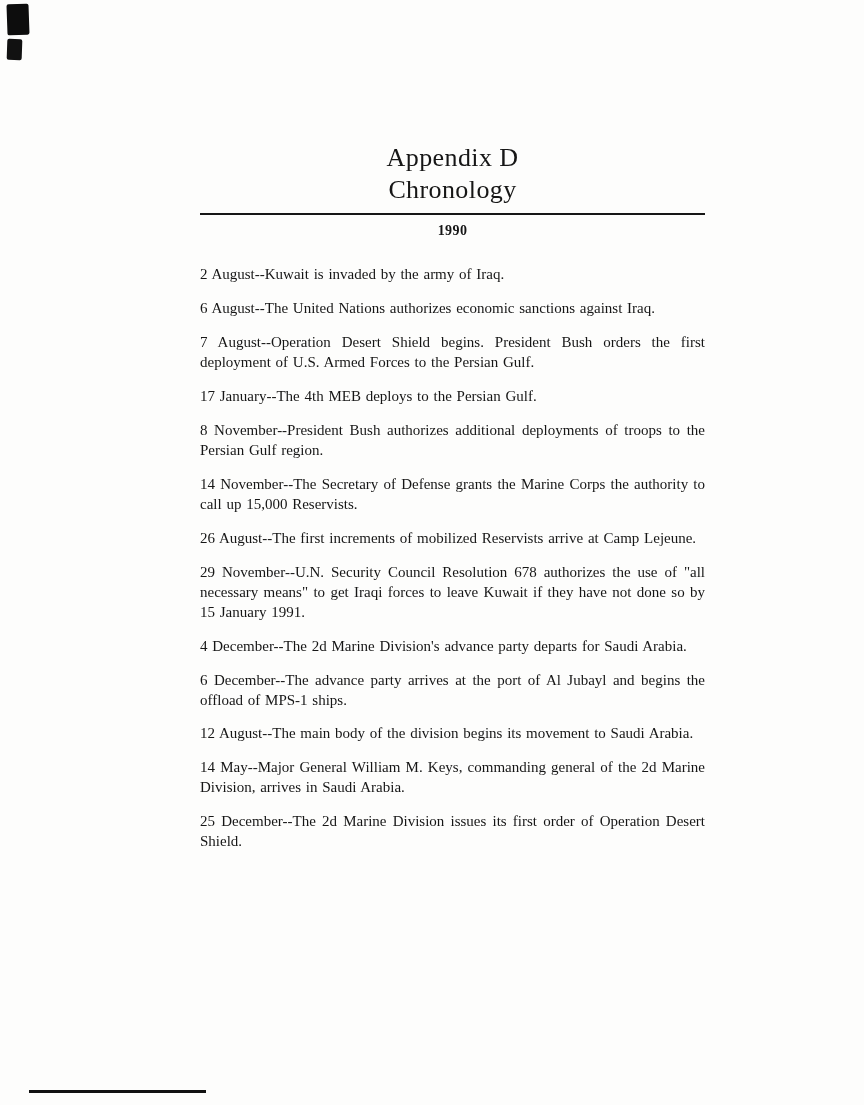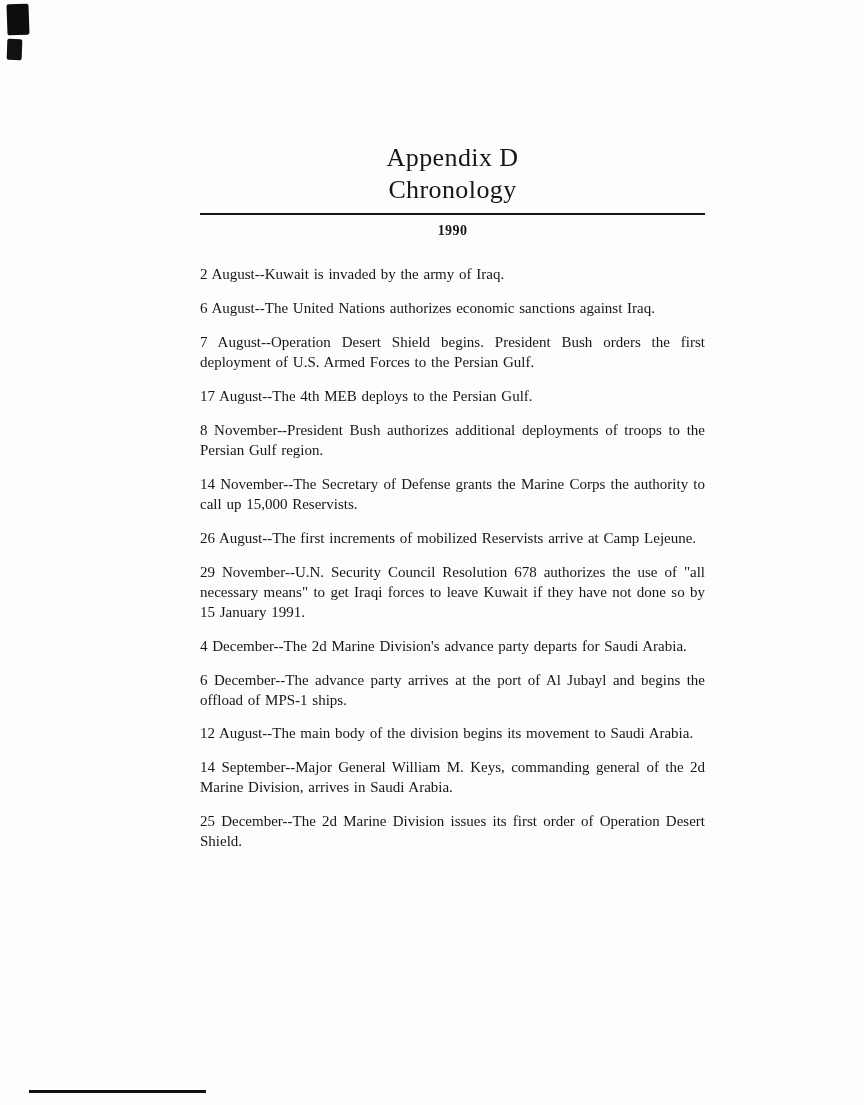--- a/index.html
+++ b/index.html
@@ -104,29 +104,29 @@
       <h1 class="title-line">Appendix D</h1>
       <h1 class="title-line">Chronology</h1>
       <hr class="title-rule">
       <div class="year-heading">1990</div>
     </div>
 
     <div class="entries">
       <p class="entry">2 August--Kuwait is invaded by the army of Iraq.</p>
       <p class="entry">6 August--The United Nations authorizes economic sanctions against Iraq.</p>
       <p class="entry">7 August--Operation Desert Shield begins. President Bush orders the first deployment of U.S. Armed Forces to the Persian Gulf.</p>
-      <p class="entry">17 August--The 4th MEB deploys to the Persian Gulf.</p>
+      <p class="entry">17 January--The 4th MEB deploys to the Persian Gulf.</p>
       <p class="entry">8 November--President Bush authorizes additional deployments of troops to the Persian Gulf region.</p>
       <p class="entry">14 November--The Secretary of Defense grants the Marine Corps the authority to call up 15,000 Reservists.</p>
       <p class="entry">26 August--The first increments of mobilized Reservists arrive at Camp Lejeune.</p>
       <p class="entry">29 November--U.N. Security Council Resolution 678 authorizes the use of "all necessary means" to get Iraqi forces to leave Kuwait if they have not done so by 15 January 1991.</p>
       <p class="entry">4 December--The 2d Marine Division's advance party departs for Saudi Arabia.</p>
       <p class="entry">6 December--The advance party arrives at the port of Al Jubayl and begins the offload of MPS-1 ships.</p>
       <p class="entry">12 August--The main body of the division begins its movement to Saudi Arabia.</p>
-      <p class="entry">14 September--Major General William M. Keys, commanding general of the 2d Marine Division, arrives in Saudi Arabia.</p>
+      <p class="entry">14 May--Major General William M. Keys, commanding general of the 2d Marine Division, arrives in Saudi Arabia.</p>
       <p class="entry">25 December--The 2d Marine Division issues its first order of Operation Desert Shield.</p>
     </div>
 
   </div>
 
   <div class="bottom-rule"></div>
 
 </div>
 
 </body></html>

